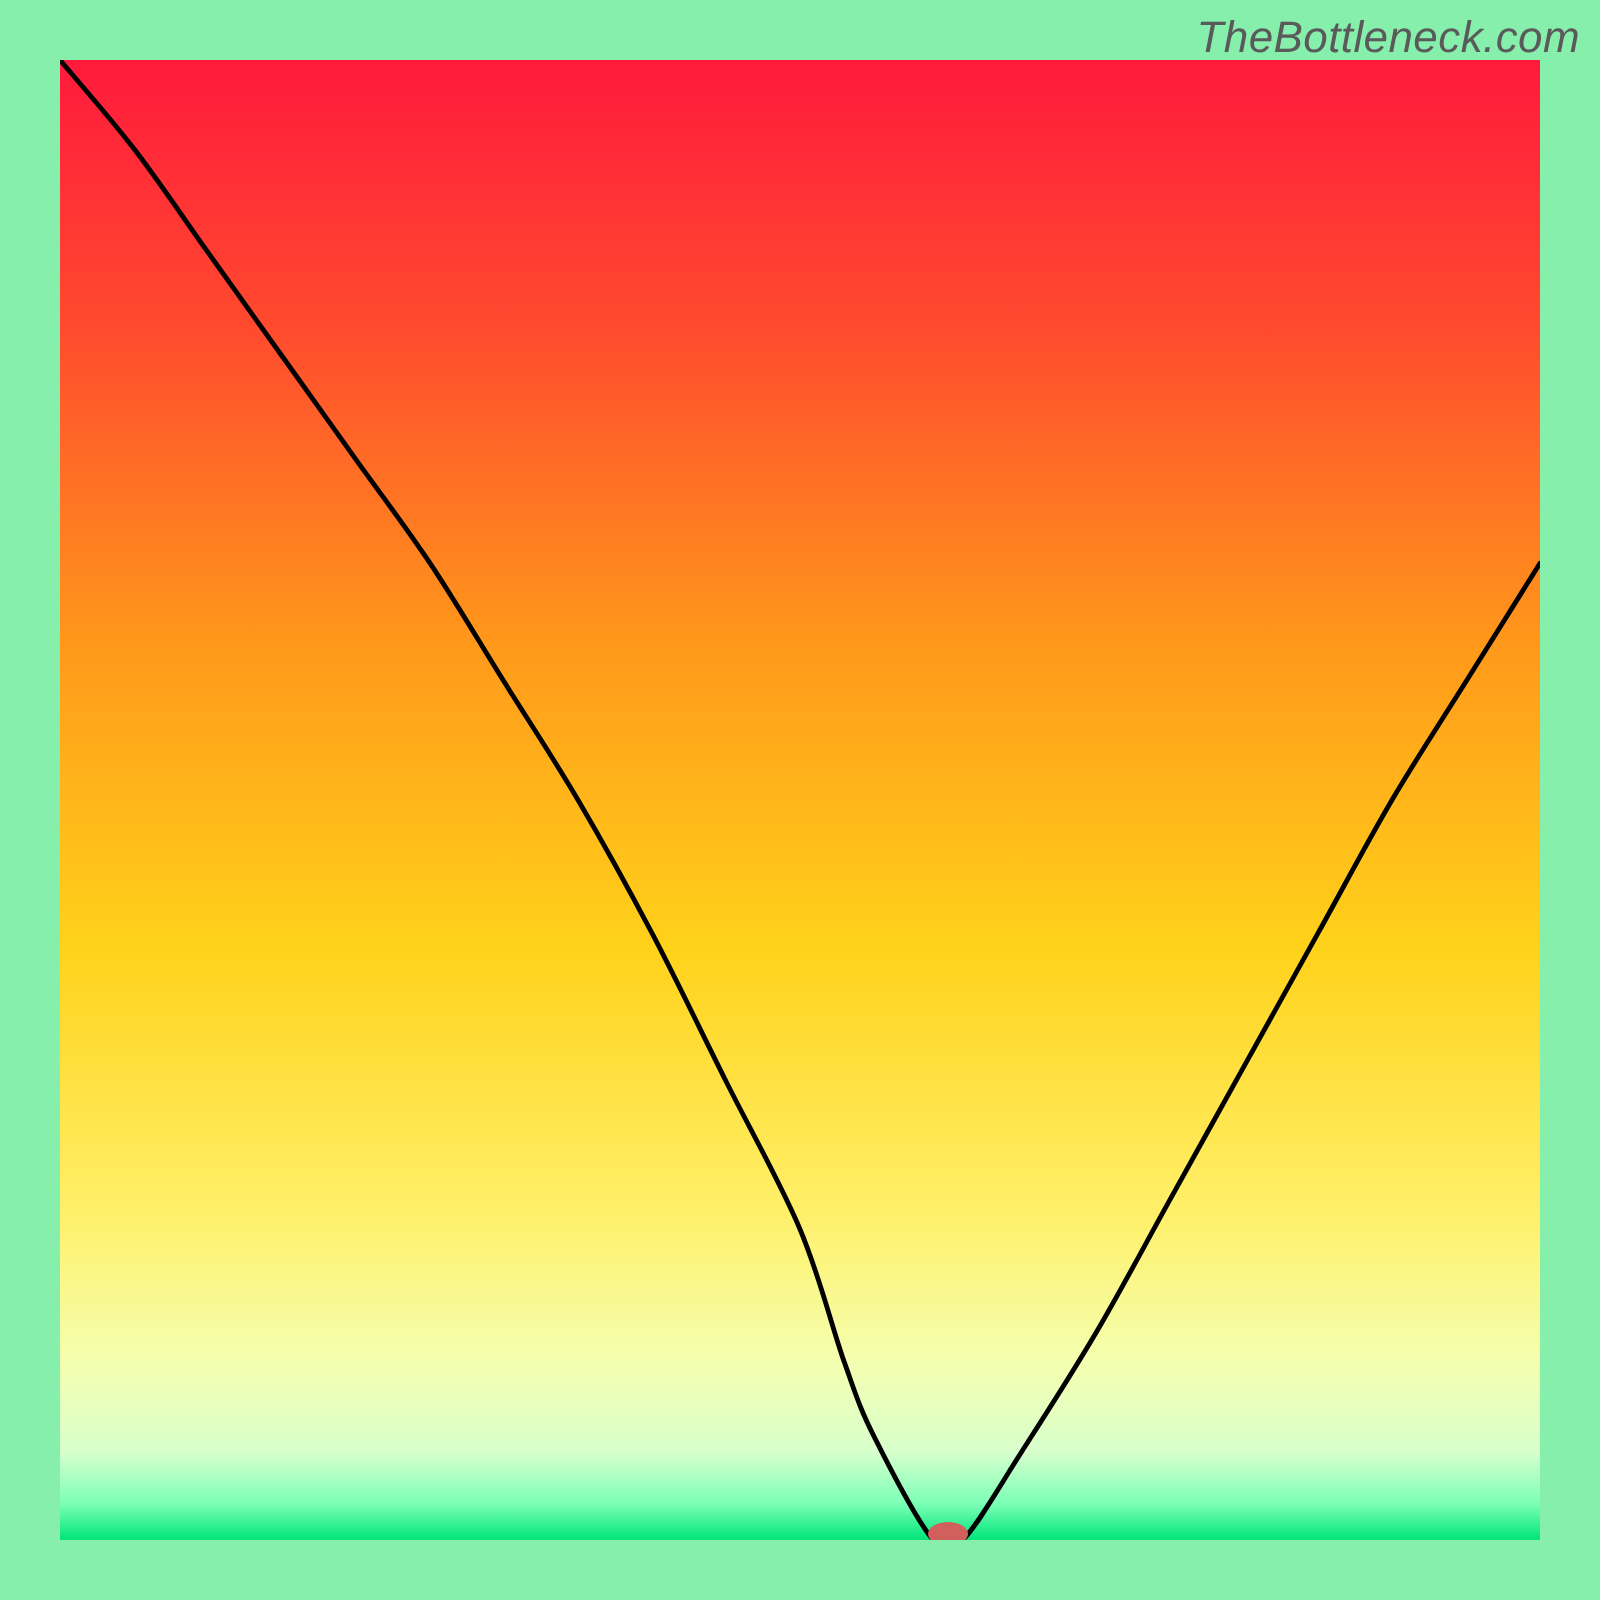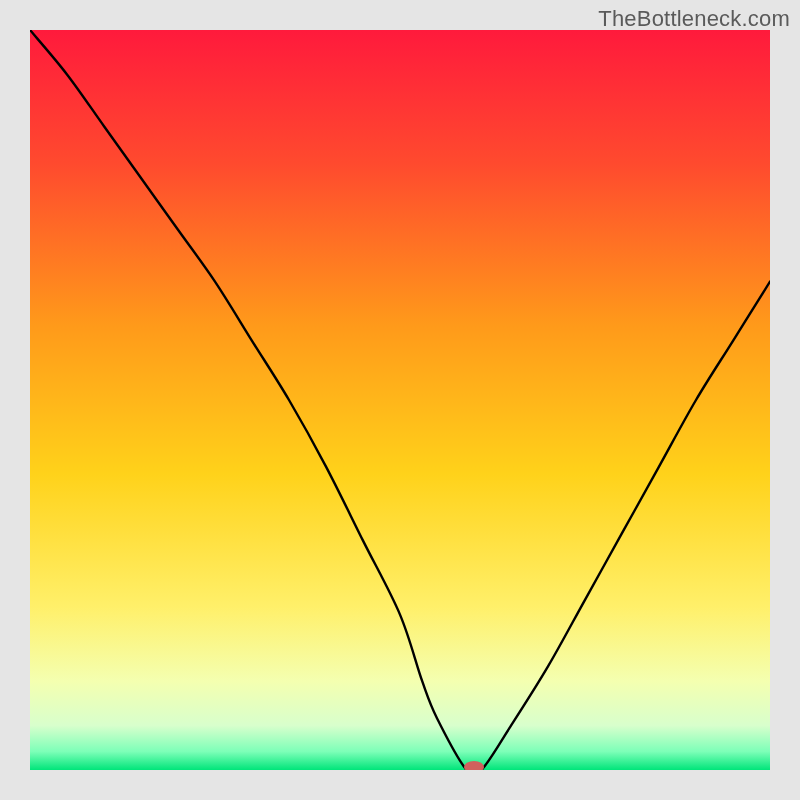--- a/index.html
+++ b/index.html
@@ -8,21 +8,22 @@
     width: 800px;
     height: 800px;
     overflow: hidden;
     background: #000;
     font-family: Arial, Helvetica, sans-serif;
   }
   .frame {
     position: relative;
     width: 800px;
     height: 800px;
-    background: #e5e5e5;
+    background: #86efac;
+    font-style: italic;
   }
   .plot-area {
     position: absolute;
     left: 30px;
     top: 30px;
     width: 740px;
     height: 740px;
     overflow: hidden;
   }
   .watermark {

